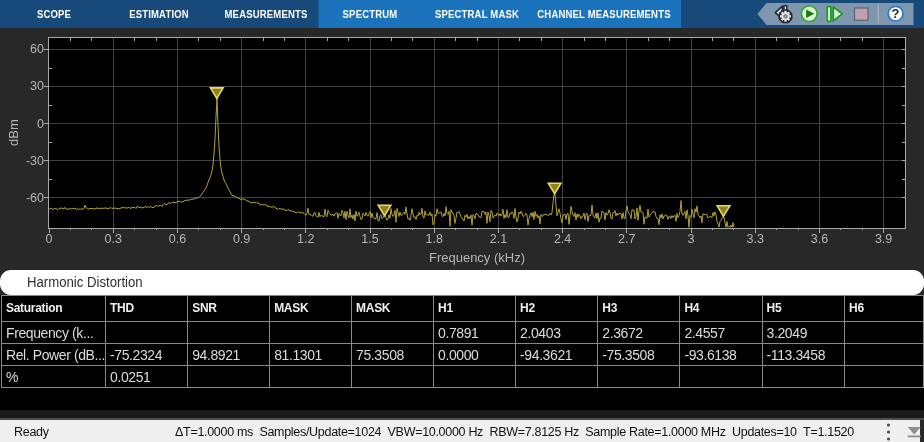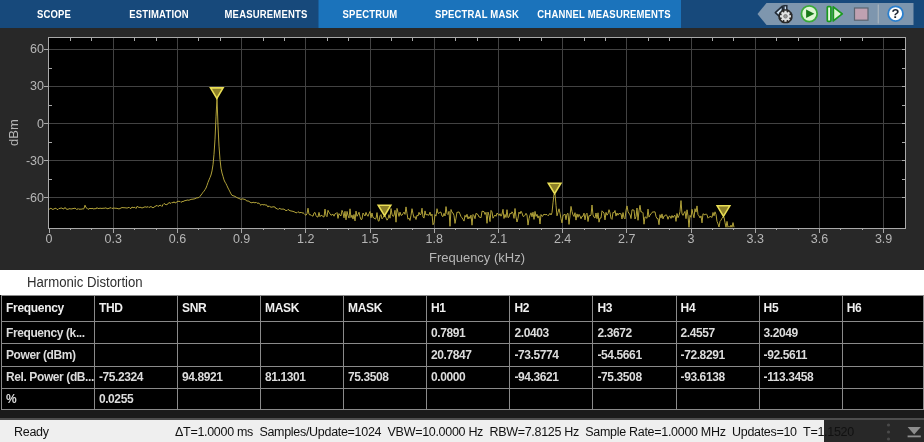--- a/index.html
+++ b/index.html
@@ -1,29 +1,29 @@
 <!DOCTYPE html>
 <html><head><meta charset="utf-8">
 <style>
 * { margin:0; padding:0; box-sizing:border-box; }
 html,body { width:924px; height:442px; overflow:hidden; background:#282828;
   font-family:"Liberation Sans",sans-serif; }
 #app { position:relative; width:924px; height:442px; }
 .tab { position:absolute; top:0; height:28px; line-height:29px; text-align:center;
   color:#fff; font-size:11px; font-weight:bold; letter-spacing:0.2px; transform:scaleX(0.865); }
-#title { position:absolute; left:0; top:269.5px; width:924px; height:25.5px; background:#fff; }
+#title { position:absolute; left:0; top:269.5px; width:924px; height:25.5px; background:#fff;border-radius:11px; }
 #title span { position:absolute; left:27px; top:5.5px; font-size:13.8px; color:#2e2e2e; display:inline-block; transform:scaleX(0.955); transform-origin:0 0; }
 #tblwrap { position:absolute; left:0; top:295px; width:924px; height:115px; background:#000; }
 table { border-collapse:collapse; table-layout:fixed; margin-left:1px; }
-th,td { border:1px solid #8a8a8a; color:#dcdcdc; font-size:12px; letter-spacing:-0.4px; font-weight:bold;
+th,td { border:1px solid #8a8a8a; color:#dcdcdc; font-size:14px; letter-spacing:-0.4px; font-weight:normal;
   padding:0 0 0 4px; text-align:left; white-space:nowrap; overflow:hidden; }
 th { font-size:12px; letter-spacing:-0.3px; font-weight:bold; color:#efefef; height:25.2px; }
 #strip { position:absolute; left:0; top:410px; width:924px; height:7.5px; background:#1a1a1a; }
 #strip2 { position:absolute; left:0; top:417.5px; width:924px; height:2.5px; background:#4d4d4d; }
-#status { position:absolute; left:0; top:420px; width:824px; height:22px; background:#efefef; }
+#status { position:absolute; left:0; top:420px; width:920px; height:22px; background:#efefef; }
 #status .t { position:absolute; top:4.5px; font-size:12.5px; letter-spacing:-0.3px; color:#111; white-space:nowrap; }
 </style></head>
 <body>
 <div id="app">
 <svg width="924" height="28" viewBox="0 0 924 28" style="position:absolute;left:0;top:0;display:block">
 <rect width="924" height="28" fill="#17497b"></rect>
 <rect x="318.5" y="0" width="362.5" height="28" fill="#1b73bb"></rect>
 <polygon points="757.5,14 766.5,3 913.5,3 913.5,25 766.5,25" fill="#7e96ae"></polygon>
 <g>
 <path d="M775.3,12.7 L782.4,6.2 L782.4,19.2 Z" fill="#cfe3f5" stroke="#222c38" stroke-width="1.6" stroke-linejoin="round"></path>
@@ -202,21 +202,21 @@
           <col style="width:83.5px">
           <col style="width:84px">
           <col style="width:83.5px">
           <col style="width:83.5px">
           <col style="width:83.5px">
           <col style="width:83.5px">
           <col style="width:82px">
         </colgroup>
 <tbody>
           <tr style="height:25.7px">
-            <th>Frequency</th>
+            <th>Saturation</th>
             <th>THD</th>
             <th>SNR</th>
             <th>MASK</th>
             <th>MASK</th>
             <th>H1</th>
             <th>H2</th>
             <th>H3</th>
             <th>H4</th>
             <th>H5</th>
             <th>H6</th>
@@ -225,51 +225,38 @@
             <td>Frequency (k...</td>
             <td></td>
             <td></td>
             <td></td>
             <td></td>
             <td>0.7891</td>
             <td>2.0403</td>
             <td>2.3672</td>
             <td>2.4557</td>
             <td>3.2049</td>
-            <td></td>
-          </tr>
-          <tr style="height:22.6px">
-            <td>Power (dBm)</td>
-            <td></td>
-            <td></td>
-            <td></td>
-            <td></td>
-            <td>20.7847</td>
-            <td>-73.5774</td>
-            <td>-54.5661</td>
-            <td>-72.8291</td>
-            <td>-92.5611</td>
             <td></td>
           </tr>
           <tr style="height:22px">
             <td>Rel. Power (dB...</td>
             <td>-75.2324</td>
             <td>94.8921</td>
             <td>81.1301</td>
             <td>75.3508</td>
             <td>0.0000</td>
             <td>-94.3621</td>
             <td>-75.3508</td>
             <td>-93.6138</td>
             <td>-113.3458</td>
             <td></td>
           </tr>
           <tr style="height:21.5px">
             <td>%</td>
-            <td>0.0255</td>
+            <td>0.0251</td>
             <td></td>
             <td></td>
             <td></td>
             <td></td>
             <td></td>
             <td></td>
             <td></td>
             <td></td>
             <td></td>
           </tr>

